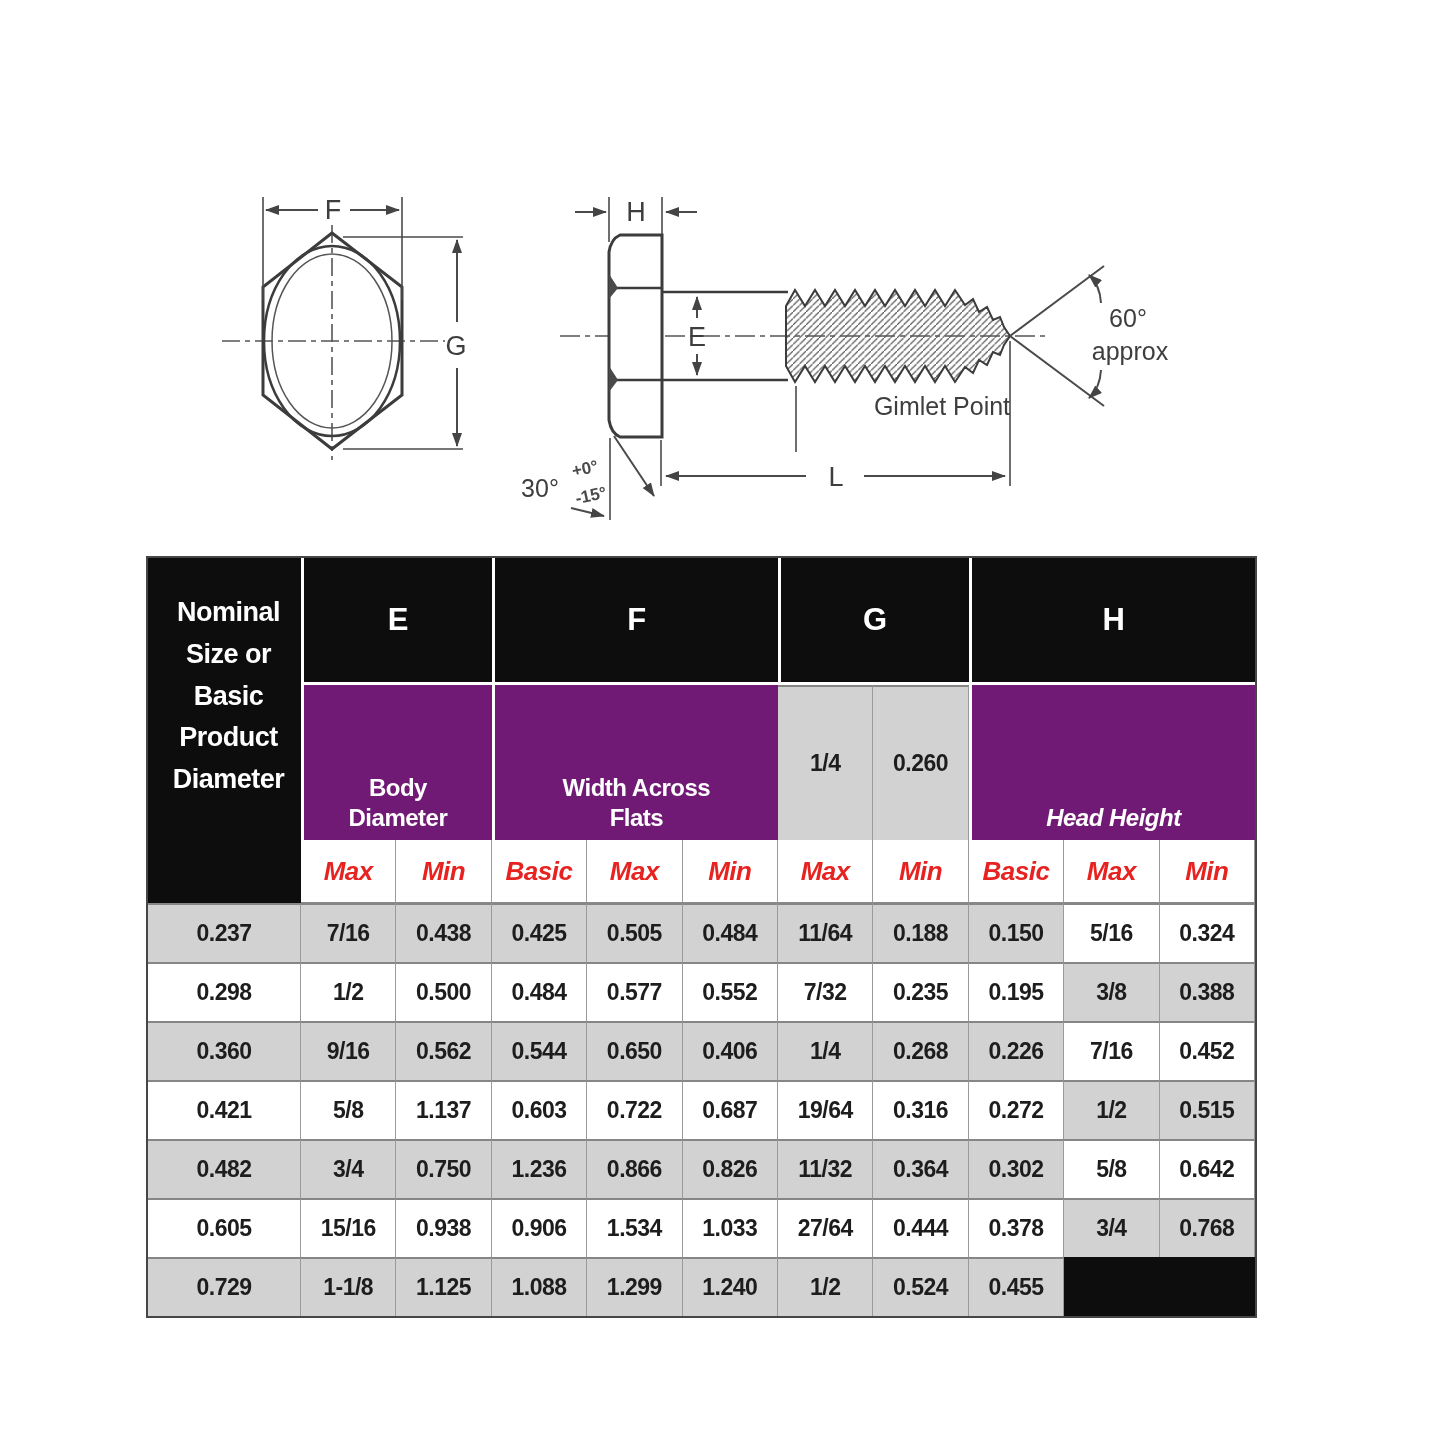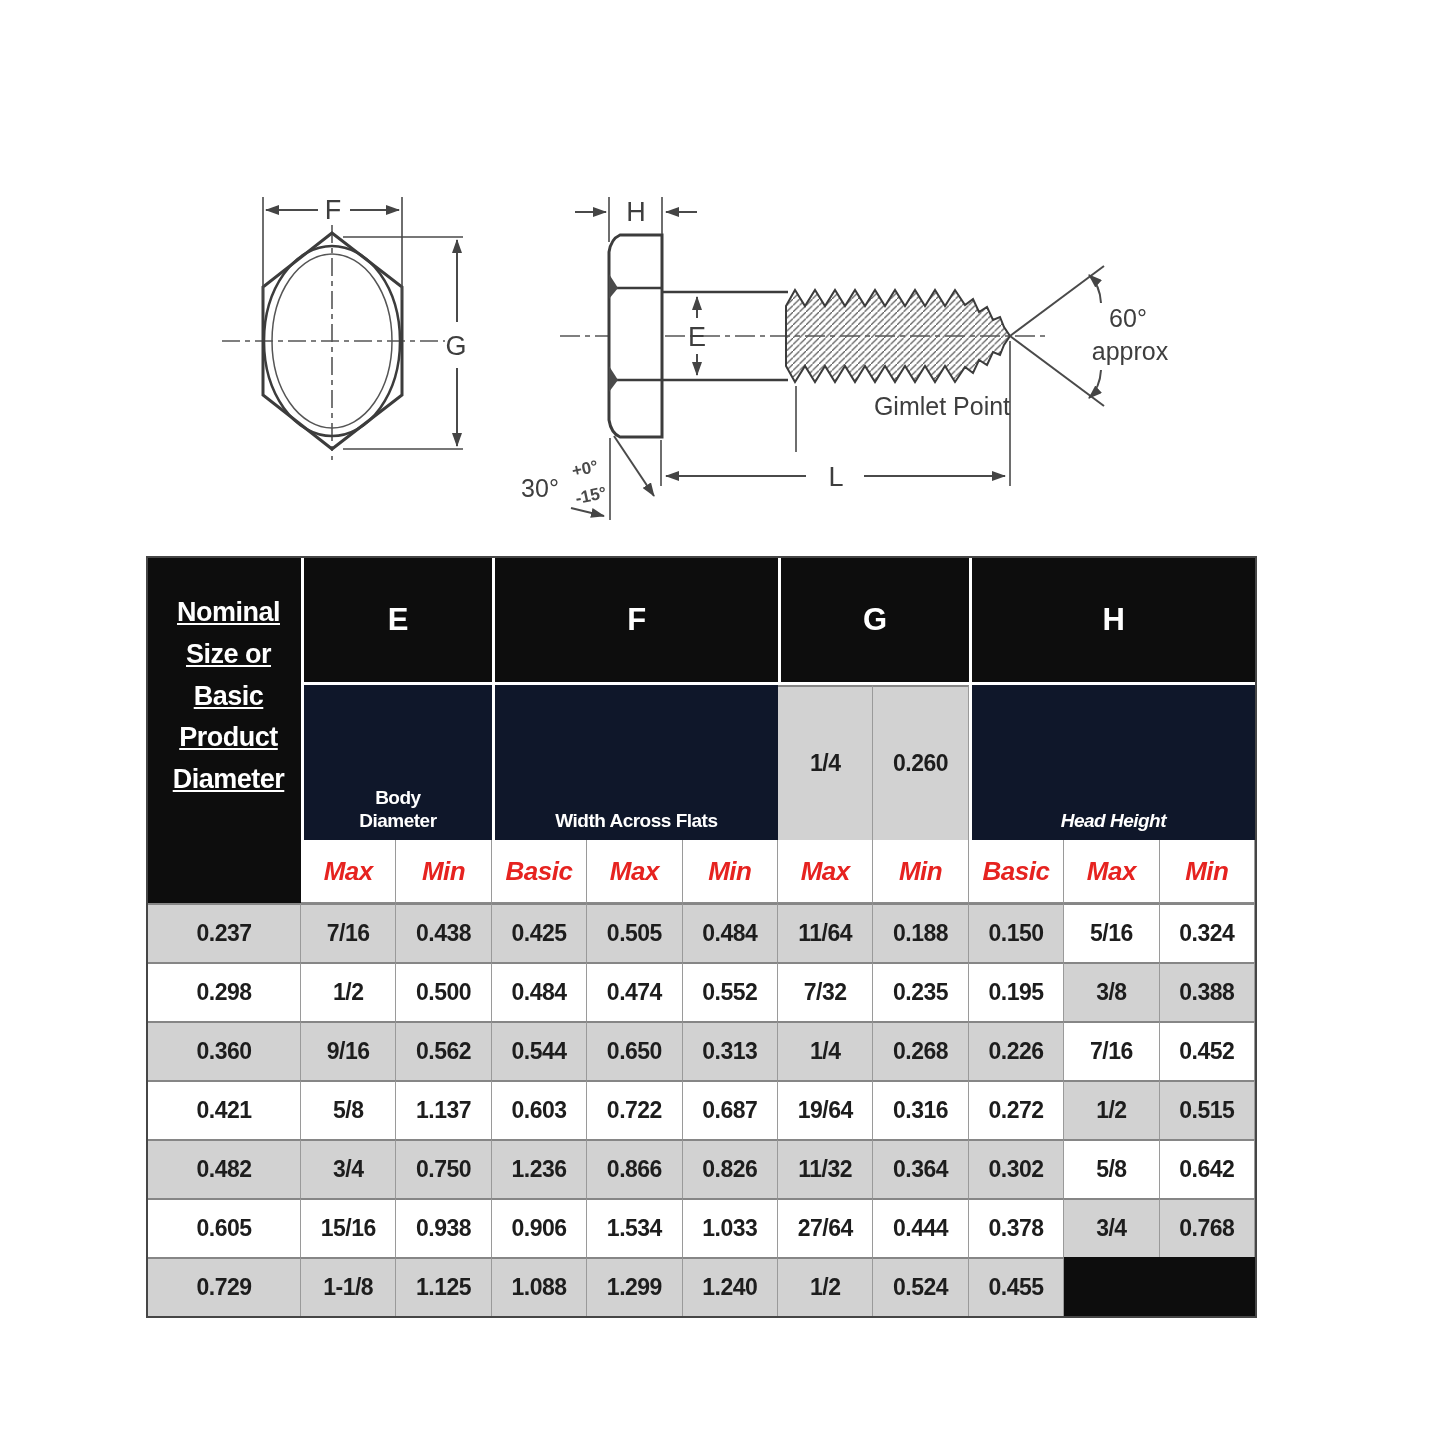--- a/index.html
+++ b/index.html
@@ -13,24 +13,24 @@
   
   #spec{position:absolute;left:146px;top:556px;width:1111px;
         display:grid;
         grid-template-columns:153px repeat(10,1fr);
         grid-template-rows:127px 155px 63px repeat(7,59px);
         background:#0d0d0d;border:2px solid #464646;box-sizing:border-box;
         font-family:"Liberation Sans",sans-serif;font-weight:bold;letter-spacing:-0.5px;}
   #spec > div{box-sizing:border-box;display:flex;align-items:center;justify-content:center;}
   .corner{grid-column:1;grid-row:1 / span 3;background:#0d0d0d;color:#fff;
           font-size:27px;line-height:1.55;text-align:center;
-          padding:0 14px 68px 22px;text-decoration:underline;}
+          padding:0 14px 68px 22px;}
   .lt{grid-row:1;background:#0d0d0d;color:#fff;font-size:31px;border-left:3px solid #fff;
       border-bottom:3px solid #fff;}
-  .sl{grid-row:2;background:#0f172a;color:#fff;font-size:19px;line-height:1.25;
+  .sl{grid-row:2;background:#701a75;color:#fff;font-size:24px;line-height:1.25;
       text-align:center;border-left:3px solid #fff;align-items:flex-end !important;
       padding-bottom:7px;}
   .ge{grid-column:2 / span 2;} .gf{grid-column:4 / span 3;}
   .gg{grid-column:7 / span 2;} .gh{grid-column:9 / span 3;}
   .sl span{display:block;}
   .w-bd{width:125px;} .w-wa{width:185px;} .w-hh{width:220px;font-style:italic;}
   .rh{grid-row:3;background:#ffffff;color:#e62320;font-size:26px;
       border-right:1px solid #9a9a9a;border-bottom:1px solid #8a8a8a;font-style:italic;}
   .cell{font-size:23px;color:#1d1d1d;border-right:1px solid #9a9a9a;border-top:2px solid #868686;}
   .cell.g{background:#d2d2d2;}
@@ -180,33 +180,33 @@
       <div class="cell g">0.484</div>
       <div class="cell g">11/64</div>
       <div class="cell g">0.188</div>
       <div class="cell g">0.150</div>
       <div class="cell w">5/16</div>
       <div class="cell w">0.324</div>
       <div class="cell w">0.298</div>
       <div class="cell w">1/2</div>
       <div class="cell w">0.500</div>
       <div class="cell w">0.484</div>
-      <div class="cell w">0.474</div>
+      <div class="cell w">0.577</div>
       <div class="cell w">0.552</div>
       <div class="cell w">7/32</div>
       <div class="cell w">0.235</div>
       <div class="cell w">0.195</div>
       <div class="cell g">3/8</div>
       <div class="cell g">0.388</div>
       <div class="cell g">0.360</div>
       <div class="cell g">9/16</div>
       <div class="cell g">0.562</div>
       <div class="cell g">0.544</div>
       <div class="cell g">0.650</div>
-      <div class="cell g">0.313</div>
+      <div class="cell g">0.406</div>
       <div class="cell g">1/4</div>
       <div class="cell g">0.268</div>
       <div class="cell g">0.226</div>
       <div class="cell w">7/16</div>
       <div class="cell w">0.452</div>
       <div class="cell w">0.421</div>
       <div class="cell w">5/8</div>
       <div class="cell w">1.137</div>
       <div class="cell w">0.603</div>
       <div class="cell w">0.722</div>

